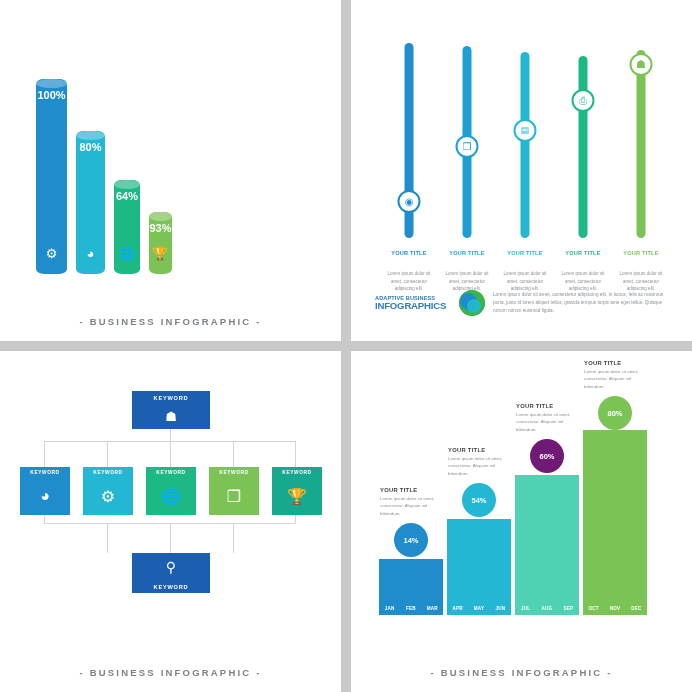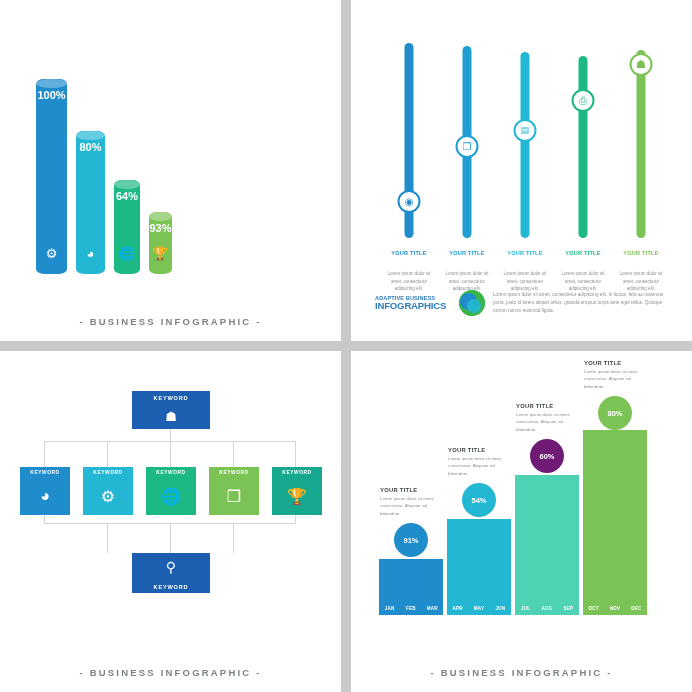--- a/index.html
+++ b/index.html
@@ -468,21 +468,21 @@
       <div class="p4col" style="left:0px; height:56px;">
         <div class="p4bar" style="height:56px; background:#1f8ccc;"></div>
         <div class="p4months">
           <span>JAN</span>
           <span>FEB</span>
           <span>MAR</span>
         </div>
       </div>
       <div class="badge" style="left:15px; bottom:88px;">
         <div class="rib" style="background:#1f8ccc;">
-          <span>91%</span>
+          <span>14%</span>
         </div>
       </div>
       <div class="p4text" style="left:1px; bottom:128px;">
         <div class="p4title">YOUR TITLE</div>
         <div class="p4para">Lorem ipsum dolor sit amet, consectetur. Aliquam vel bibendum.</div>
       </div>
 
       <div class="p4col" style="left:68px; height:96px;">
         <div class="p4bar" style="height:96px; background:#24b7d4;"></div>
         <div class="p4months">

